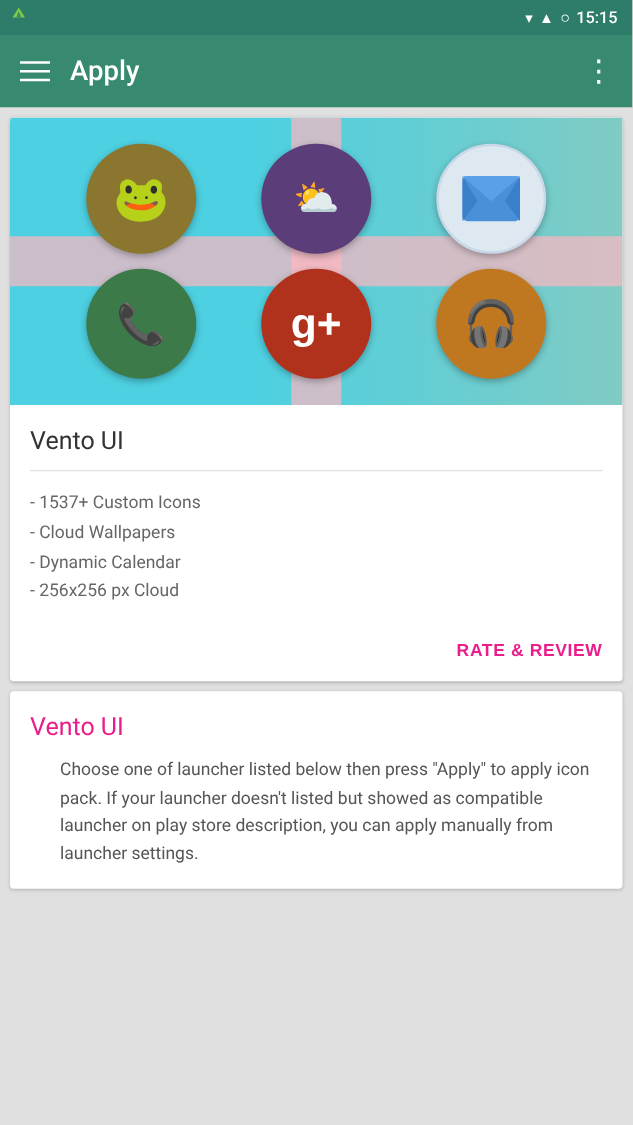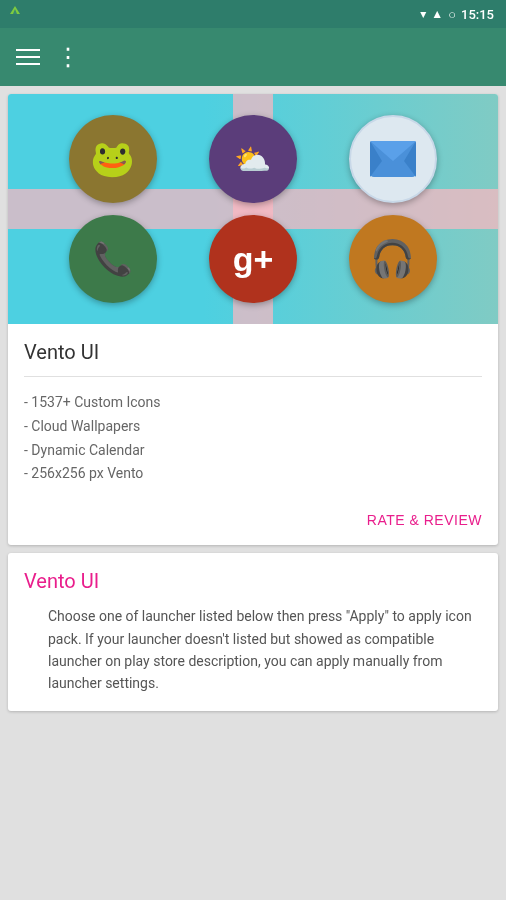--- a/index.html
+++ b/index.html
@@ -176,21 +176,21 @@
       line-height: 1.7;
     }
 
     .rate-review {
       text-align: right;
       padding: 8px 16px 16px;
     }
     .rate-review-btn {
       color: #e91e8c;
       font-size: 14px;
-      font-weight: 400;
+      font-weight: 700;
       letter-spacing: 0.5px;
       cursor: pointer;
       background: none;
       border: none;
     }
 
     
     .card2 {
       background: white;
       border-radius: 3px;
@@ -226,20 +226,21 @@
     <span class="time-text">15:15</span>
   </div>
 </div>
 
 <div class="app-bar">
   <div class="menu-icon">
     <span></span>
     <span></span>
     <span></span>
   </div>
+  <span class="app-title">Apply</span>
   <div class="more-icon">⋮</div>
 </div>
 
 <div class="content">
 
   <div class="card">
 
     <div class="banner">
       <div class="banner-cross">
         <div class="band-v"></div>
@@ -278,21 +279,21 @@
 
       </div>
     </div>
 
     <div class="card-body">
       <div class="pack-title">Vento UI</div>
       <div class="divider"></div>
       <div class="feature-item">- 1537+ Custom Icons</div>
       <div class="feature-item">- Cloud Wallpapers</div>
       <div class="feature-item">- Dynamic Calendar</div>
-      <div class="feature-item">- 256x256 px Vento</div>
+      <div class="feature-item">- 256x256 px Cloud</div>
     </div>
 
     <div class="rate-review">
       <button class="rate-review-btn">RATE &amp; REVIEW</button>
     </div>
 
   </div>
 
   <div class="card2">
     <div class="card2-title">Vento UI</div>

